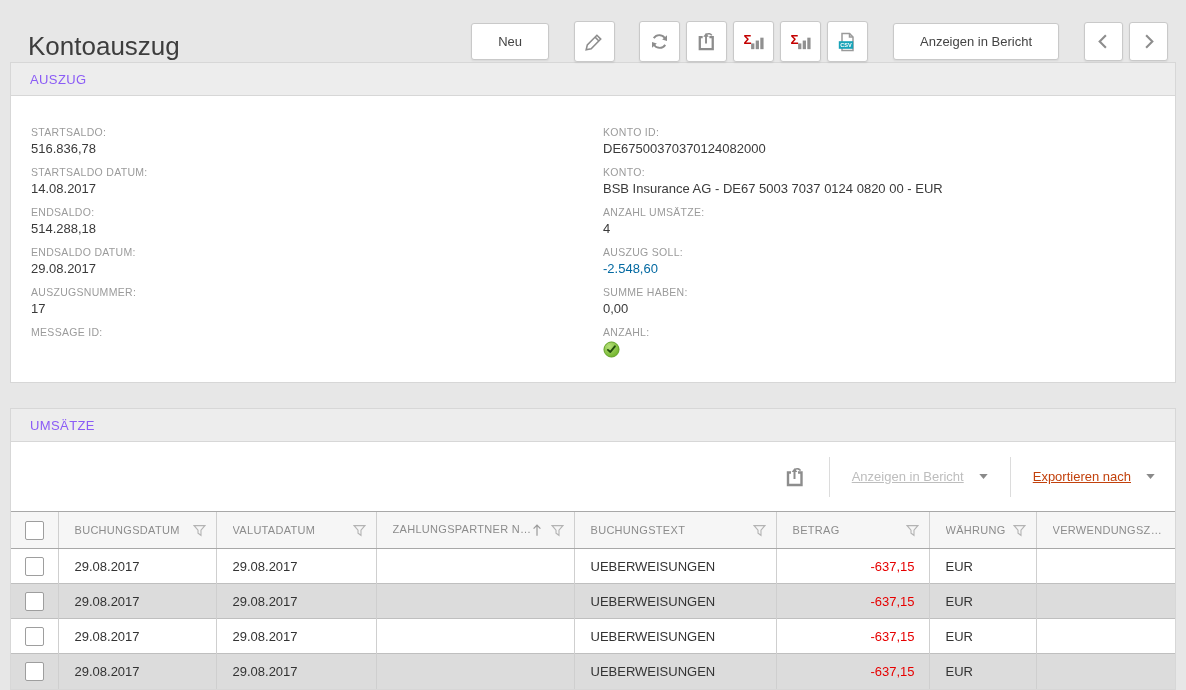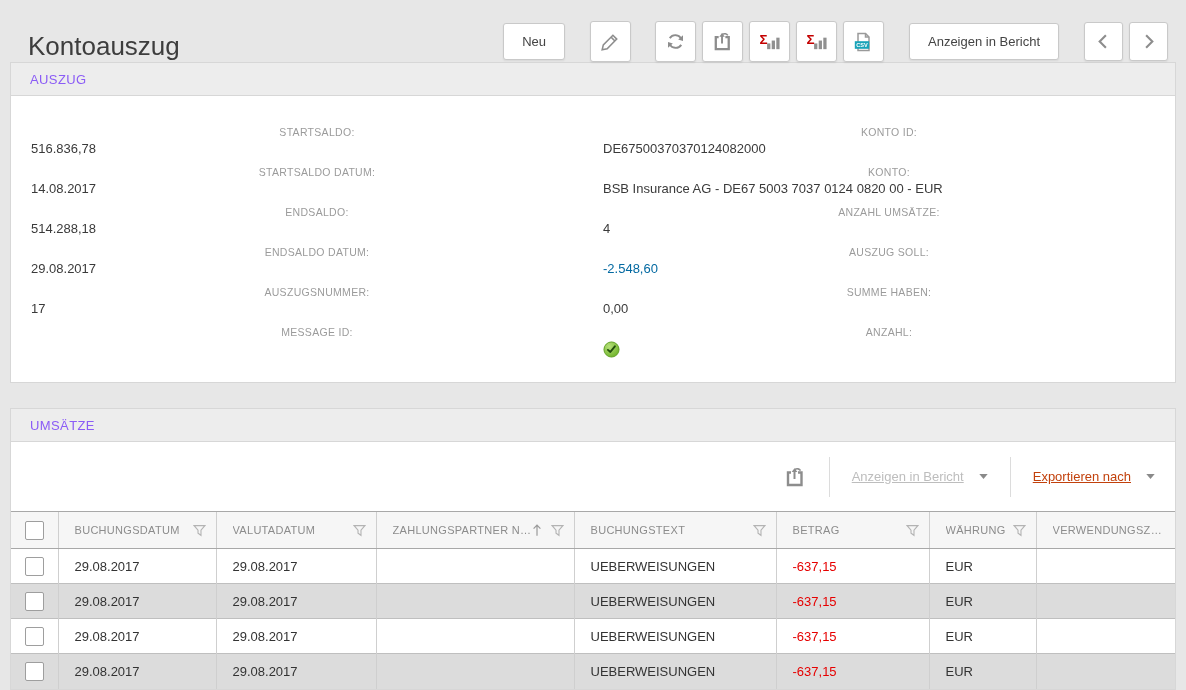--- a/index.html
+++ b/index.html
@@ -14,41 +14,41 @@
   
   .topbar { display: flex; align-items: flex-end; height: 62px; padding: 0 18px 0 28px; }
   .page-title { font-size: 26px; font-weight: 400; color: #3d3d3d; }
   .topbar-actions { margin-left: auto; display: flex; align-items: center; }
   .btn {
     background: #fff; border: 1px solid #c9c9c9; border-radius: 3px;
     box-shadow: 0 1px 2px rgba(0,0,0,.07);
     color: #444; font-size: 13px; font-family: inherit; cursor: pointer;
     display: flex; align-items: center; justify-content: center;
   }
-  .btn-text { height: 37px; padding: 0 18px; }
+  .btn-text { height: 37px; padding: 0 26px; }
   .btn-icon { width: 41px; height: 41px; }
   .btn-nav { width: 39px; height: 39px; }
   .ml-lg { margin-left: 25px; }
   .ml-md { margin-left: 24px; }
   .ml-sm { margin-left: 6px; }
 
   
   .panel { margin: 0 10px; background: #fff; border: 1px solid #d7d7d7; }
   .panel-auszug { margin-bottom: 25px; }
   .panel-header {
     background: #ededed; border-bottom: 1px solid #d7d7d7;
     height: 33px; display: flex; align-items: center; padding: 0 19px;
     font-size: 13px; color: #8b5cf6; letter-spacing: .4px;
   }
 
   
   .auszug-body { display: flex; padding: 30px 0 14px 20px; }
   .auszug-col { width: 50%; }
   .field { margin-bottom: 9px; }
-  .field-label { font-size: 10.5px; line-height: 12px; color: #9b9b9b; letter-spacing: .3px; margin-bottom: 3px; text-align: center; }
+  .field-label { font-size: 10.5px; line-height: 12px; color: #9b9b9b; letter-spacing: .3px; margin-bottom: 3px; }
   .field-value { font-size: 13px; line-height: 16px; color: #3a3a3a; min-height: 16px; }
   .field-value.negative { color: #0369a1; }
   .status-icon-wrap { height: 18px; }
 
   
   .grid-toolbar { height: 69px; display: flex; align-items: center; justify-content: flex-end; padding-right: 20px; }
   .vdiv { width: 1px; height: 40px; background: #dcdcdc; margin: 0 22px; }
   .toolbar-link { font-size: 13px; text-decoration: underline; cursor: pointer; }
   .toolbar-link.disabled { color: #bdbdbd; }
   .toolbar-link.export { color: #c2410c; }
@@ -56,32 +56,32 @@
   .tool-icon { display: inline-flex; cursor: pointer; }
 
   
   table { width: 100%; border-collapse: collapse; table-layout: fixed; }
   thead th {
     background: #f6f6f6; height: 37px;
     border-top: 1px solid #a8a8a8; border-bottom: 1px solid #a8a8a8;
     font-weight: 400; font-size: 11px; color: #8c8c8c; letter-spacing: .3px;
     text-align: left; padding: 0 10px 0 16px; cursor: pointer;
   }
-  thead th .th-inner { display: flex; align-items: center; }
+  thead th .th-inner { display: flex; align-items: flex-start; }
   thead th .th-label { overflow: hidden; white-space: nowrap; text-overflow: ellipsis; }
   thead th .th-icons { margin-left: auto; display: flex; align-items: center; gap: 9px; }
   tbody td {
     height: 35px; font-size: 13px; color: #333;
     padding: 0 10px 0 16px; overflow: hidden; white-space: nowrap;
   }
   thead th + th, tbody td + td { border-left: 1px solid #cfcfcf; }
   tbody tr { border-top: 1px solid #bfbfbf; }
   tbody tr:nth-child(odd)  { background: #ffffff; }
   tbody tr:nth-child(even) { background: #dcdcdc; }
-  td.amount { color: #e60000; padding-right: 14px; }
+  td.amount { text-align: right; color: #e60000; padding-right: 14px; }
   .col-check { text-align: center; padding: 0 !important; }
   .checkbox {
     display: inline-block; width: 19px; height: 19px;
     background: #fff; border: 1px solid #9e9e9e; border-radius: 2px;
     vertical-align: middle; cursor: pointer;
   }
 </style>
 </head>
 <body>
 

